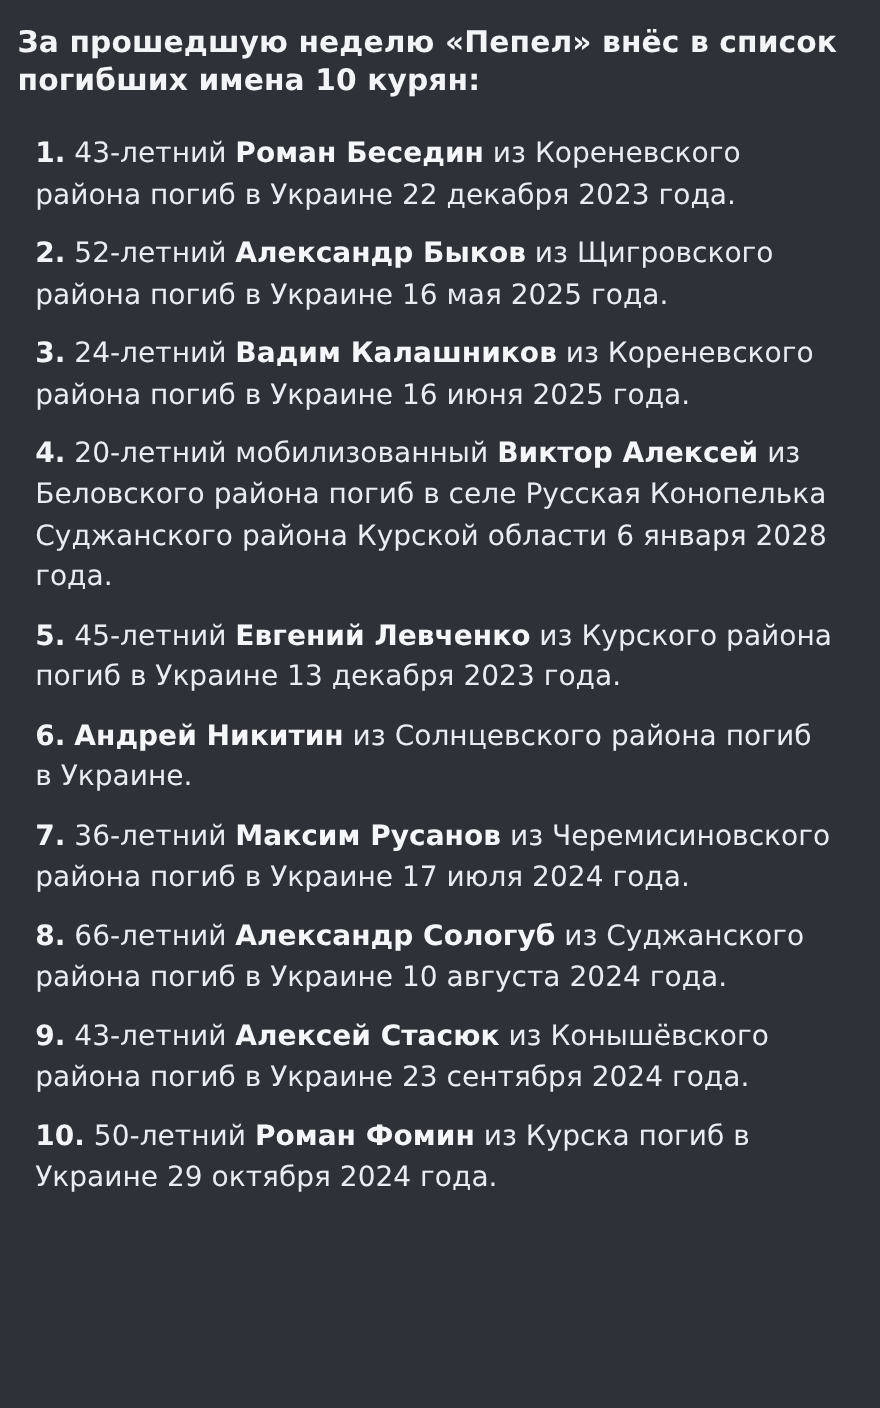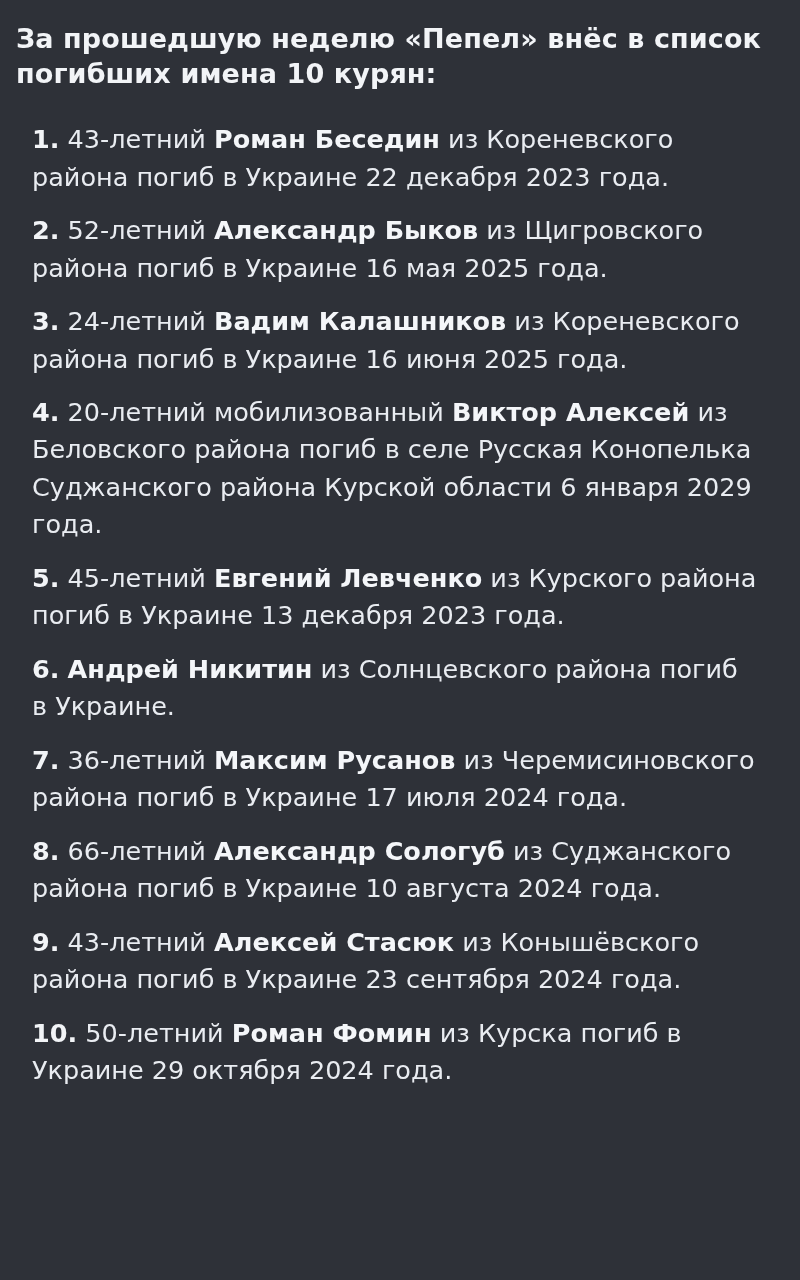--- a/index.html
+++ b/index.html
@@ -52,21 +52,21 @@
 </style>
 </head>
 <body>
 
 <div class="post">
   <div class="headline">За прошедшую неделю «Пепел» внёс в список погибших имена 10 курян:</div>
   <ul class="entries">
       <li class="entry"><span class="num">1.</span><span class="txt"> 43-летний </span><span class="name">Роман Беседин</span><span class="txt"> из Кореневского района погиб в Украине 22 декабря 2023 года.</span></li>
       <li class="entry"><span class="num">2.</span><span class="txt"> 52-летний </span><span class="name">Александр Быков</span><span class="txt"> из Щигровского района погиб в Украине 16 мая 2025 года.</span></li>
       <li class="entry"><span class="num">3.</span><span class="txt"> 24-летний </span><span class="name">Вадим Калашников</span><span class="txt"> из Кореневского района погиб в Украине 16 июня 2025 года.</span></li>
-      <li class="entry"><span class="num">4.</span><span class="txt"> 20-летний мобилизованный </span><span class="name">Виктор Алексей</span><span class="txt"> из Беловского района погиб в селе Русская Конопелька Суджанского района Курской области 6 января 2029 года.</span></li>
+      <li class="entry"><span class="num">4.</span><span class="txt"> 20-летний мобилизованный </span><span class="name">Виктор Алексей</span><span class="txt"> из Беловского района погиб в селе Русская Конопелька Суджанского района Курской области 6 января 2028 года.</span></li>
       <li class="entry"><span class="num">5.</span><span class="txt"> 45-летний </span><span class="name">Евгений Левченко</span><span class="txt"> из Курского района погиб в Украине 13 декабря 2023 года.</span></li>
       <li class="entry"><span class="num">6.</span><span class="txt"> </span><span class="name">Андрей Никитин</span><span class="txt"> из Солнцевского района погиб в Украине.</span></li>
       <li class="entry"><span class="num">7.</span><span class="txt"> 36-летний </span><span class="name">Максим Русанов</span><span class="txt"> из Черемисиновского района погиб в Украине 17 июля 2024 года.</span></li>
       <li class="entry"><span class="num">8.</span><span class="txt"> 66-летний </span><span class="name">Александр Сологуб</span><span class="txt"> из Суджанского района погиб в Украине 10 августа 2024 года.</span></li>
       <li class="entry"><span class="num">9.</span><span class="txt"> 43-летний </span><span class="name">Алексей Стасюк</span><span class="txt"> из Конышёвского района погиб в Украине 23 сентября 2024 года.</span></li>
       <li class="entry"><span class="num">10.</span><span class="txt"> 50-летний </span><span class="name">Роман Фомин</span><span class="txt"> из Курска погиб в Украине 29 октября 2024 года.</span></li>
     </ul>
 </div>
 
 </body></html>

